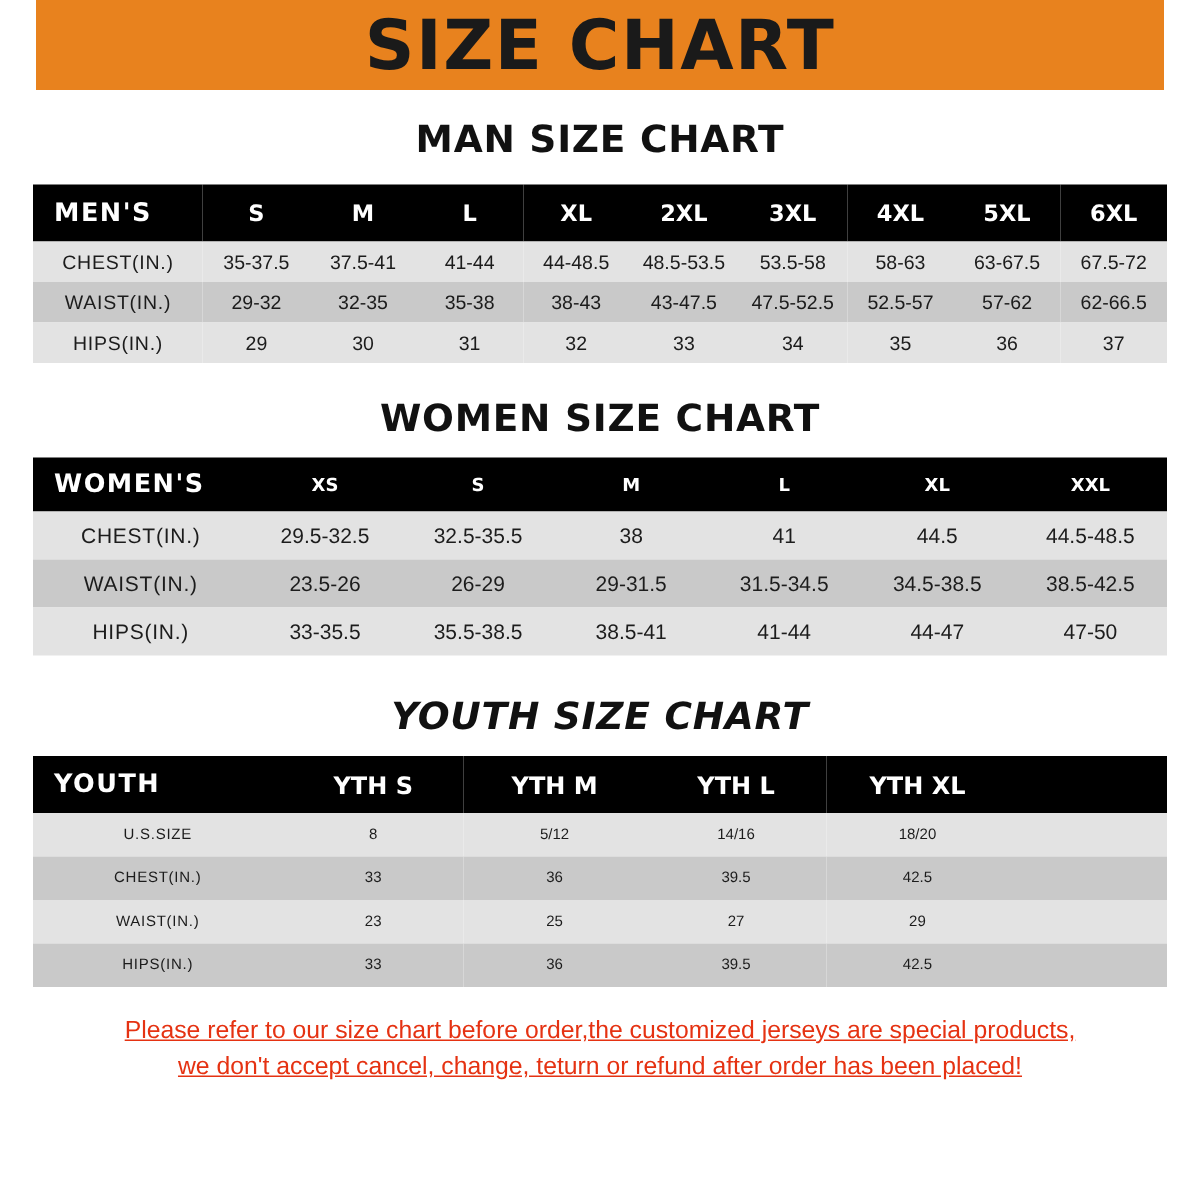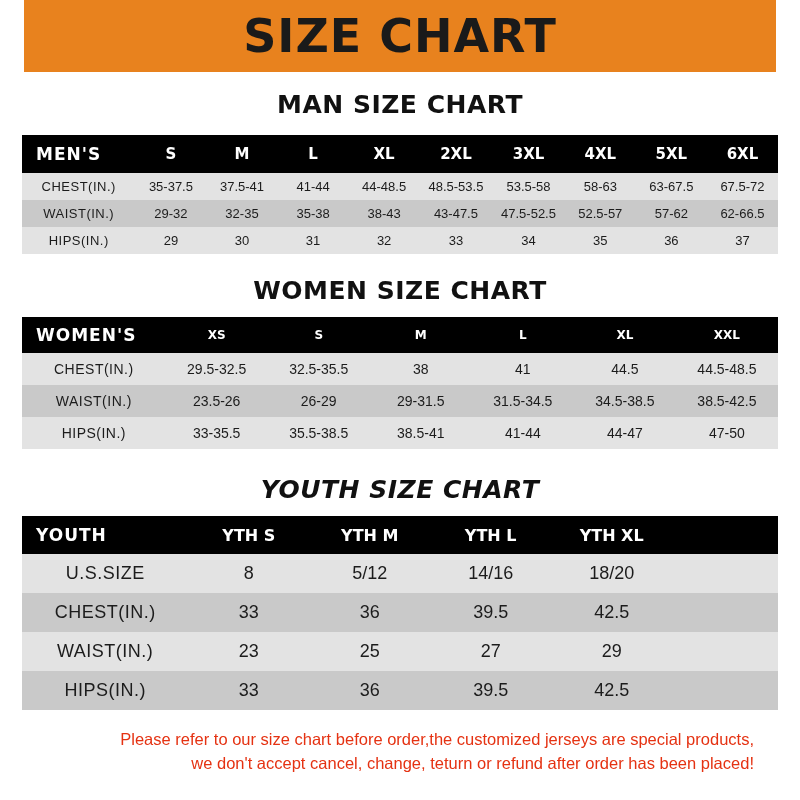--- a/index.html
+++ b/index.html
@@ -16,21 +16,21 @@
   .page {
     position: relative;
     width: 800px;
     height: 800px;
     background: #ffffff;
     box-sizing: border-box;
   }
   
   .banner {
     position: relative;
-    height: 72px;
+    height: 60px;
     background: #e8821e;
     display: flex;
     align-items: center;
     justify-content: center;
   }
   .banner-title {
     font-family: "DejaVu Sans", sans-serif;
     font-weight: bold;
     font-size: 46px;
     letter-spacing: 1px;
@@ -101,33 +101,34 @@
     text-align: center;
     letter-spacing: 0.5px;
     font-size: 13px;
   }
 
   
   table.women td { font-size: 14px; padding: 8px 2px; }
   table.women tr.hdr td { font-size: 12px; }
   table.women tr.hdr td.rowlabel { font-size: 17px; }
 
-  table.youth td { font-size: 18px; padding: 9px 2px; }
+  table.youth td { font-size: 10px; padding: 9px 2px; }
   table.youth tr.hdr td { font-size: 16px; margin-top: 24px; }
   table.youth tr.hdr td.rowlabel { font-size: 17px; }
 
   
   .note {
     margin-top: 18px;
     padding: 0 24px;
     color: #e53212;
     font-family: "Liberation Sans", sans-serif;
     font-size: 16.5px;
     line-height: 1.45;
-    text-align: right;
+    text-align: center;
+    text-decoration: underline;
   }
   .note div { white-space: nowrap; }
 </style>
 </head>
 <body>
 
 <div class="page">
 
   <div class="banner">
     <div class="banner-white-left"></div>

